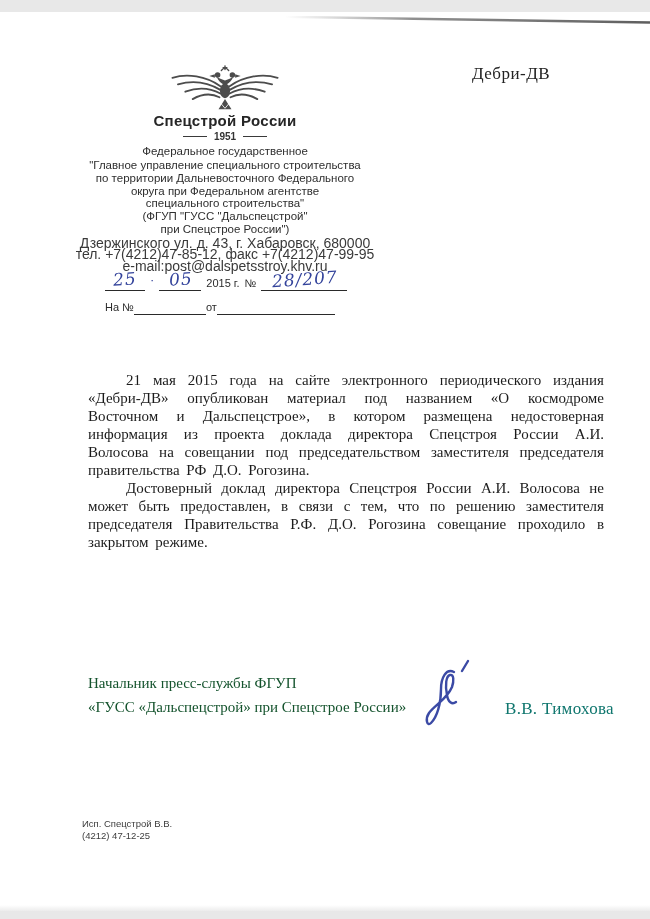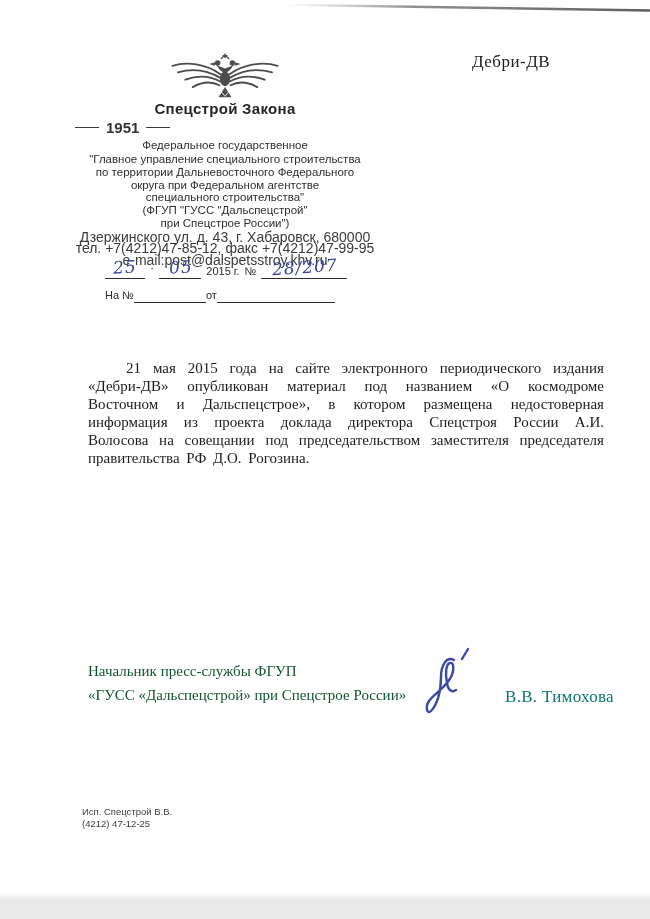--- a/index.html
+++ b/index.html
@@ -1,20 +1,20 @@
 <!DOCTYPE html>
 <html><head>
 <meta charset="utf-8">
 <style>
   html, body { margin: 0; padding: 0; background: #e8e8e8; }
   .page {
     position: relative;
     width: 650px;
     height: 899px;
-    margin: 0 auto;
+    margin: 12px auto;
     background: #ffffff;
     overflow: hidden;
     font-family: "Liberation Serif", serif;
     color: #1f1f1f;
   }
 
   
   .artifact-top { position: absolute; top: 0; left: 285px; }
   .artifact-bottom { position: absolute; top: 893px; left: 0; }
   .bottom-edge {
@@ -29,22 +29,22 @@
   }
 
   
   .letterhead {
     position: absolute; top: 52px; left: 75px; width: 300px;
     text-align: center; font-family: "Liberation Sans", sans-serif; color: #2c2c2c;
   }
   .emblem-wrap { height: 46px; margin-bottom: 2px; }
   .org-name { font-size: 15px; font-weight: bold; letter-spacing: 0.3px; color: #262626; }
   .year-row {
-    display: flex; align-items: center; gap: 7px;
-    font-size: 15px; font-weight: bold; margin: 2px 0 3px 0; color: #333;
+    display: flex; align-items: center; justify-content: center; gap: 7px;
+    font-size: 10px; font-weight: bold; margin: 2px 0 3px 0; color: #333;
   }
   .year-row::before, .year-row::after { content: ""; width: 24px; height: 1.6px; background: #3a3a3a; }
   .org-type-line { font-size: 11.5px; line-height: 13px; color: #2e2e2e; }
   .full-name { margin-top: 1px; }
   .full-name-line { font-size: 11.5px; line-height: 12.8px; color: #2e2e2e; }
   .addr-line { font-size: 14px; line-height: 11.5px; color: #3a3a3a; text-align: center; }
   .addr-block { margin-top: 2px; }
 
   
   .ref-row {
@@ -150,21 +150,21 @@
         <g stroke="#4c4c4c" stroke-width="1.5" fill="none" stroke-linecap="round">
           <path d="M61,7 q4,-5 8,0"></path>
           <path d="M65,2 v4"></path>
           <path d="M63,4 h4"></path>
         </g>
         <g stroke="#ffffff" stroke-width="1" fill="none" opacity="0.9">
           <path d="M60,42 l5,6 M70,42 l-5,6"></path>
         </g>
       </svg>
     </div>
-    <div class="org-name">Спецстрой Закона</div>
+    <div class="org-name">Спецстрой России</div>
     <div class="year-row">
       <span>1951</span>
     </div>
     <div class="org-type-line">Федеральное государственное</div>
     <div class="full-name">
       <div class="full-name-line">"Главное управление специального строительства</div>
       <div class="full-name-line">по территории Дальневосточного Федерального</div>
       <div class="full-name-line">округа при Федеральном агентстве</div>
       <div class="full-name-line">специального строительства"</div>
       <div class="full-name-line">(ФГУП "ГУСС "Дальспецстрой"</div>
@@ -188,20 +188,21 @@
 
   <div class="reply-row">
     <span class="ref-label">На №</span>
     <span class="blank-slot blank-na"></span>
     <span class="ref-label">от</span>
     <span class="blank-slot blank-ot"></span>
   </div>
 
   <div class="body-text">
     <p>21 мая 2015 года на сайте электронного периодического издания «Дебри-ДВ» опубликован материал под названием «О космодроме Восточном и Дальспецстрое», в котором размещена недостоверная информация из проекта доклада директора Спецстроя России А.И. Волосова на совещании под председательством заместителя председателя правительства РФ Д.О. Рогозина.</p>
+    <p>Достоверный доклад директора Спецстроя России А.И. Волосова не может быть предоставлен, в связи с тем, что по решению заместителя председателя Правительства Р.Ф. Д.О. Рогозина совещание проходило в закрытом режиме.</p>
   </div>
 
   <div class="sig-position">
     <div>Начальник пресс-службы ФГУП</div>
     <div>«ГУСС «Дальспецстрой» при Спецстрое России»</div>
   </div>
   <div class="sig-mark">
     <svg viewBox="0 0 56 74" width="56" height="74" aria-hidden="true">
       <g fill="none" stroke="#3b4aa5" stroke-width="2.4" stroke-linecap="round">
         <path d="M36,14 C28,10 23,20 23,31 C23,46 19,59 13,65 C9,69 7,61 11,55 C17,47 29,41 34,29 C36,23 36,16 32,17 C28,18 27,27 29,37 C30,44 34,47 38,44"></path>

